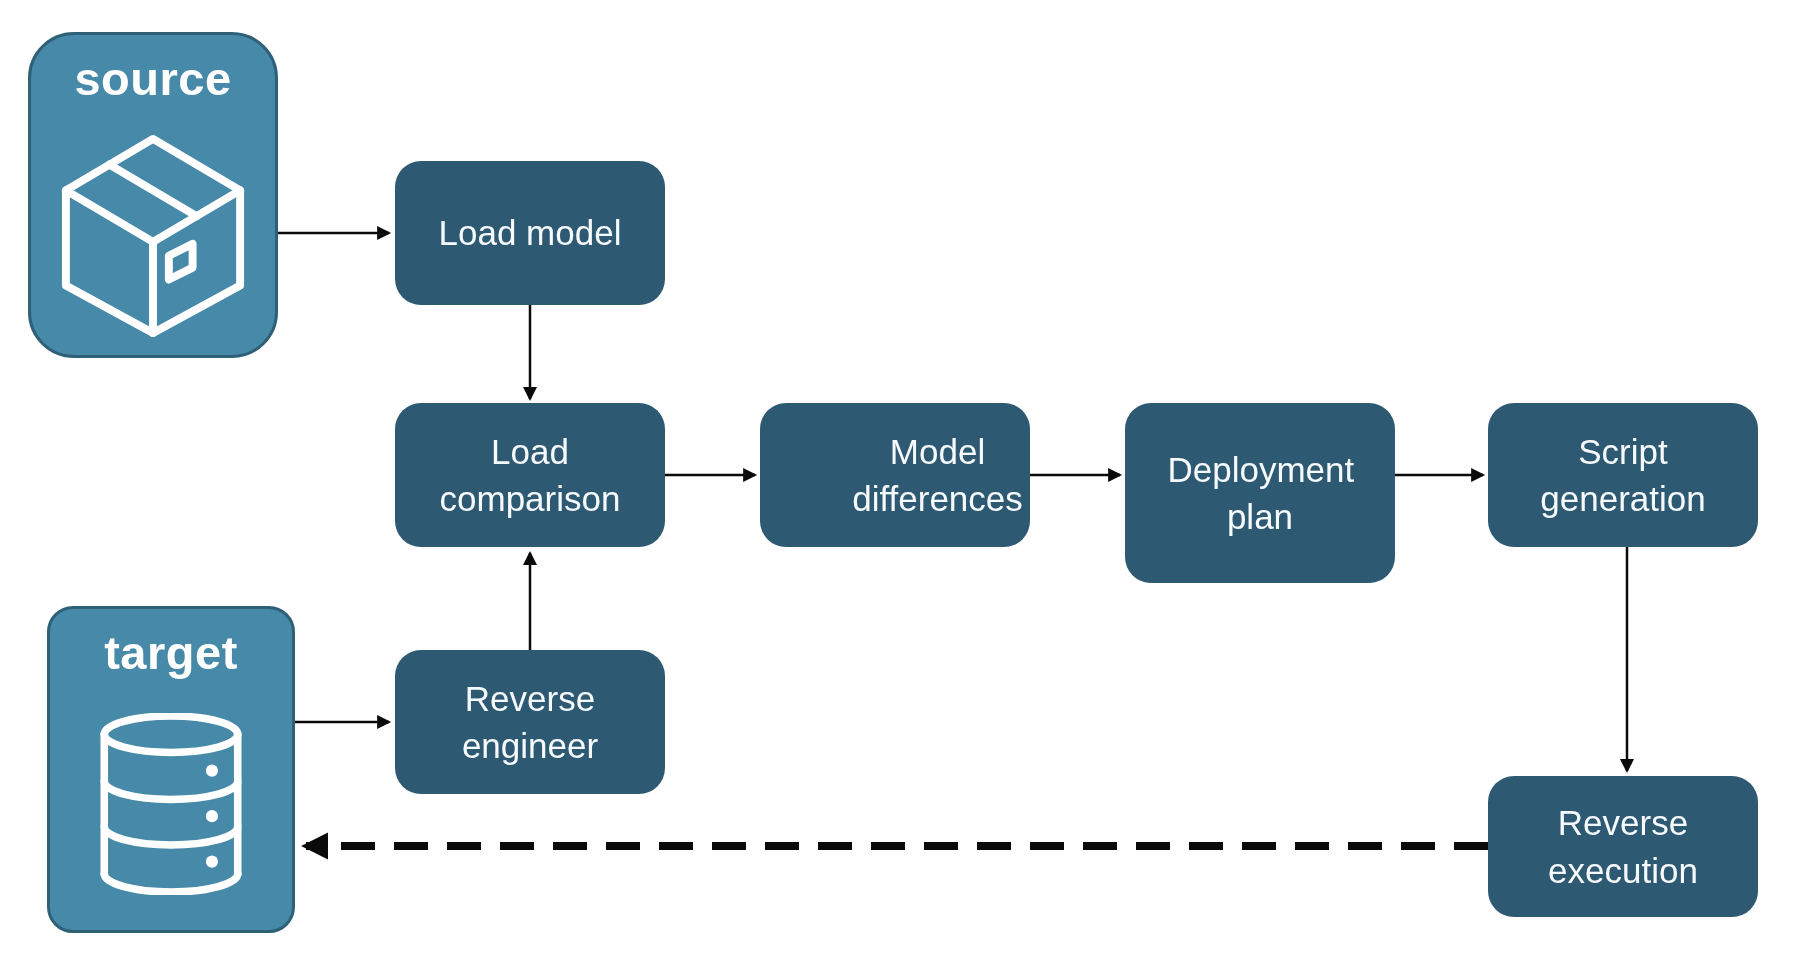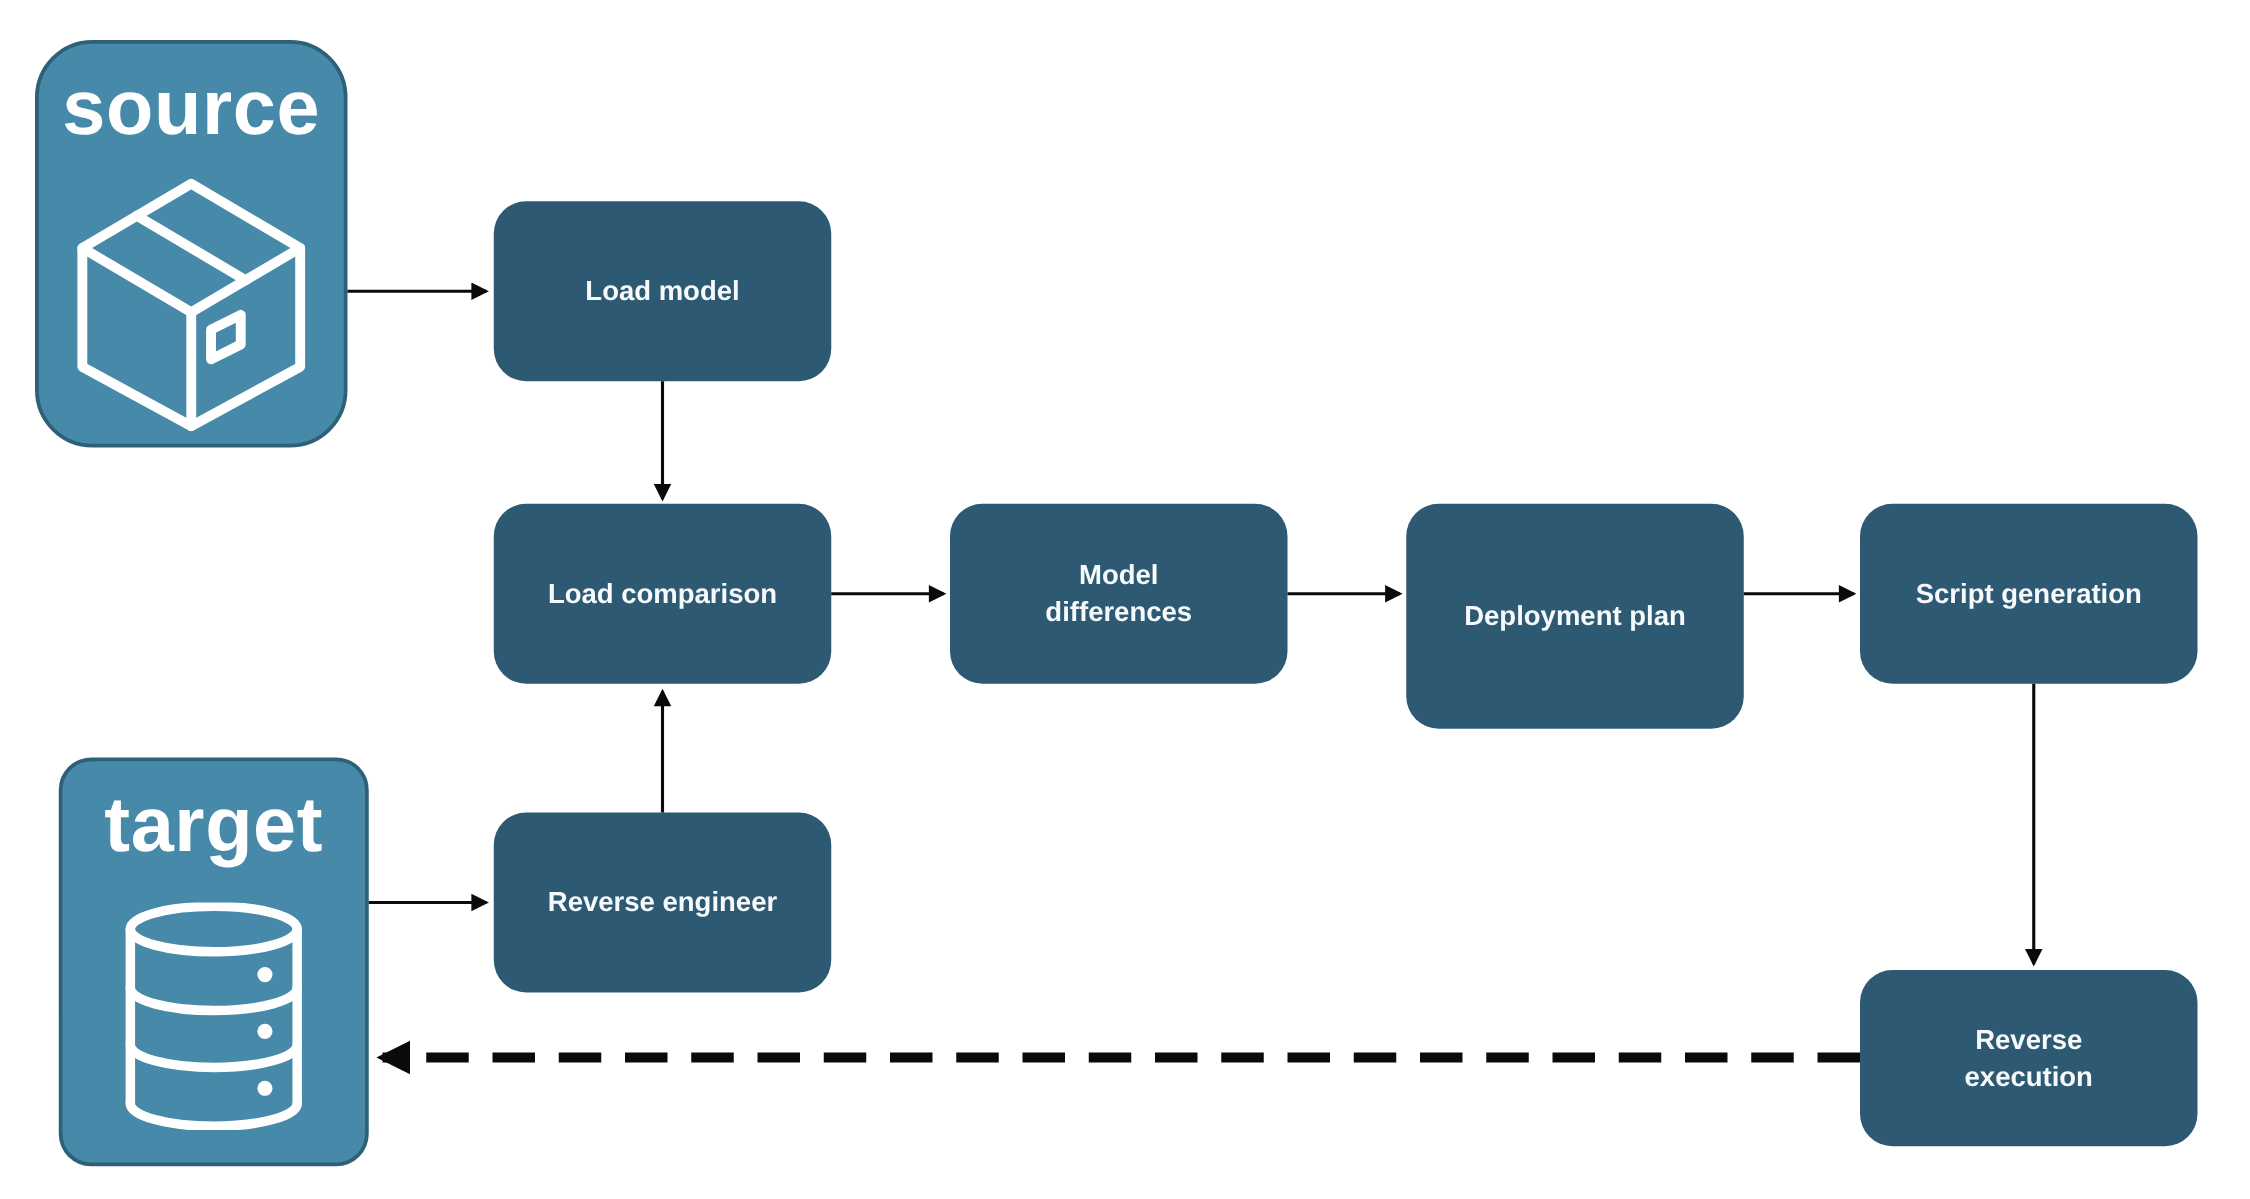--- a/index.html
+++ b/index.html
@@ -6,29 +6,29 @@
   .canvas{
     position:relative;width:1800px;height:959px;background:#ffffff;overflow:hidden;
     font-family:"Liberation Sans", sans-serif;
   }
   
   .endpoint{
     position:absolute;background:#4689A8;border:3px solid #2E6077;border-radius:46px;
     box-sizing:border-box;display:flex;flex-direction:column;align-items:center;
   }
   .endpoint-label{
-    color:#ffffff;font-weight:bold;font-size:62px;letter-spacing:0.5px;
+    color:#ffffff;font-weight:bold;font-size:47px;letter-spacing:0.5px;
     margin-top:18px;line-height:1.1;
   }
   .endpoint .icon-wrap{flex:1;display:flex;align-items:center;justify-content:center;width:100%;}
   
   .process{
     position:absolute;background:#2D5972;border-radius:26px;color:#F7FAFC;
     display:flex;align-items:center;justify-content:center;text-align:center;
-    font-size:22px;line-height:1.35;box-sizing:border-box;font-weight:bold;
+    font-size:35px;line-height:1.35;box-sizing:border-box;
   }
   .process.two-line span{display:inline-block;max-width:185px;}
   .arrows{position:absolute;left:0;top:0;width:1800px;height:959px;pointer-events:none;}
 </style>
 </head>
 <body>
 
 <div class="canvas">
 
   <div class="endpoint" style="left:28px;top:32px;width:250px;height:326px;">
@@ -62,21 +62,21 @@
   </div>
 
   <div class="process" style="left:395px;top:161px;width:270px;height:144px;">
     <span>Load model</span>
   </div>
 
   <div class="process two-line" style="left:395px;top:403px;width:270px;height:144px;">
     <span>Load comparison</span>
   </div>
 
-  <div class="process two-line" style="left:760px;top:403px;width:270px;height:144px;">
+  <div class="process two-line" style="left:760px;top:403px;width:270px;height:144px;justify-content:flex-end;">
     <span>Model differences</span>
   </div>
 
   <div class="process two-line" style="left:1125px;top:403px;width:270px;height:180px;">
     <span>Deployment plan</span>
   </div>
 
   <div class="process two-line" style="left:1488px;top:403px;width:270px;height:144px;">
     <span>Script generation</span>
   </div>

